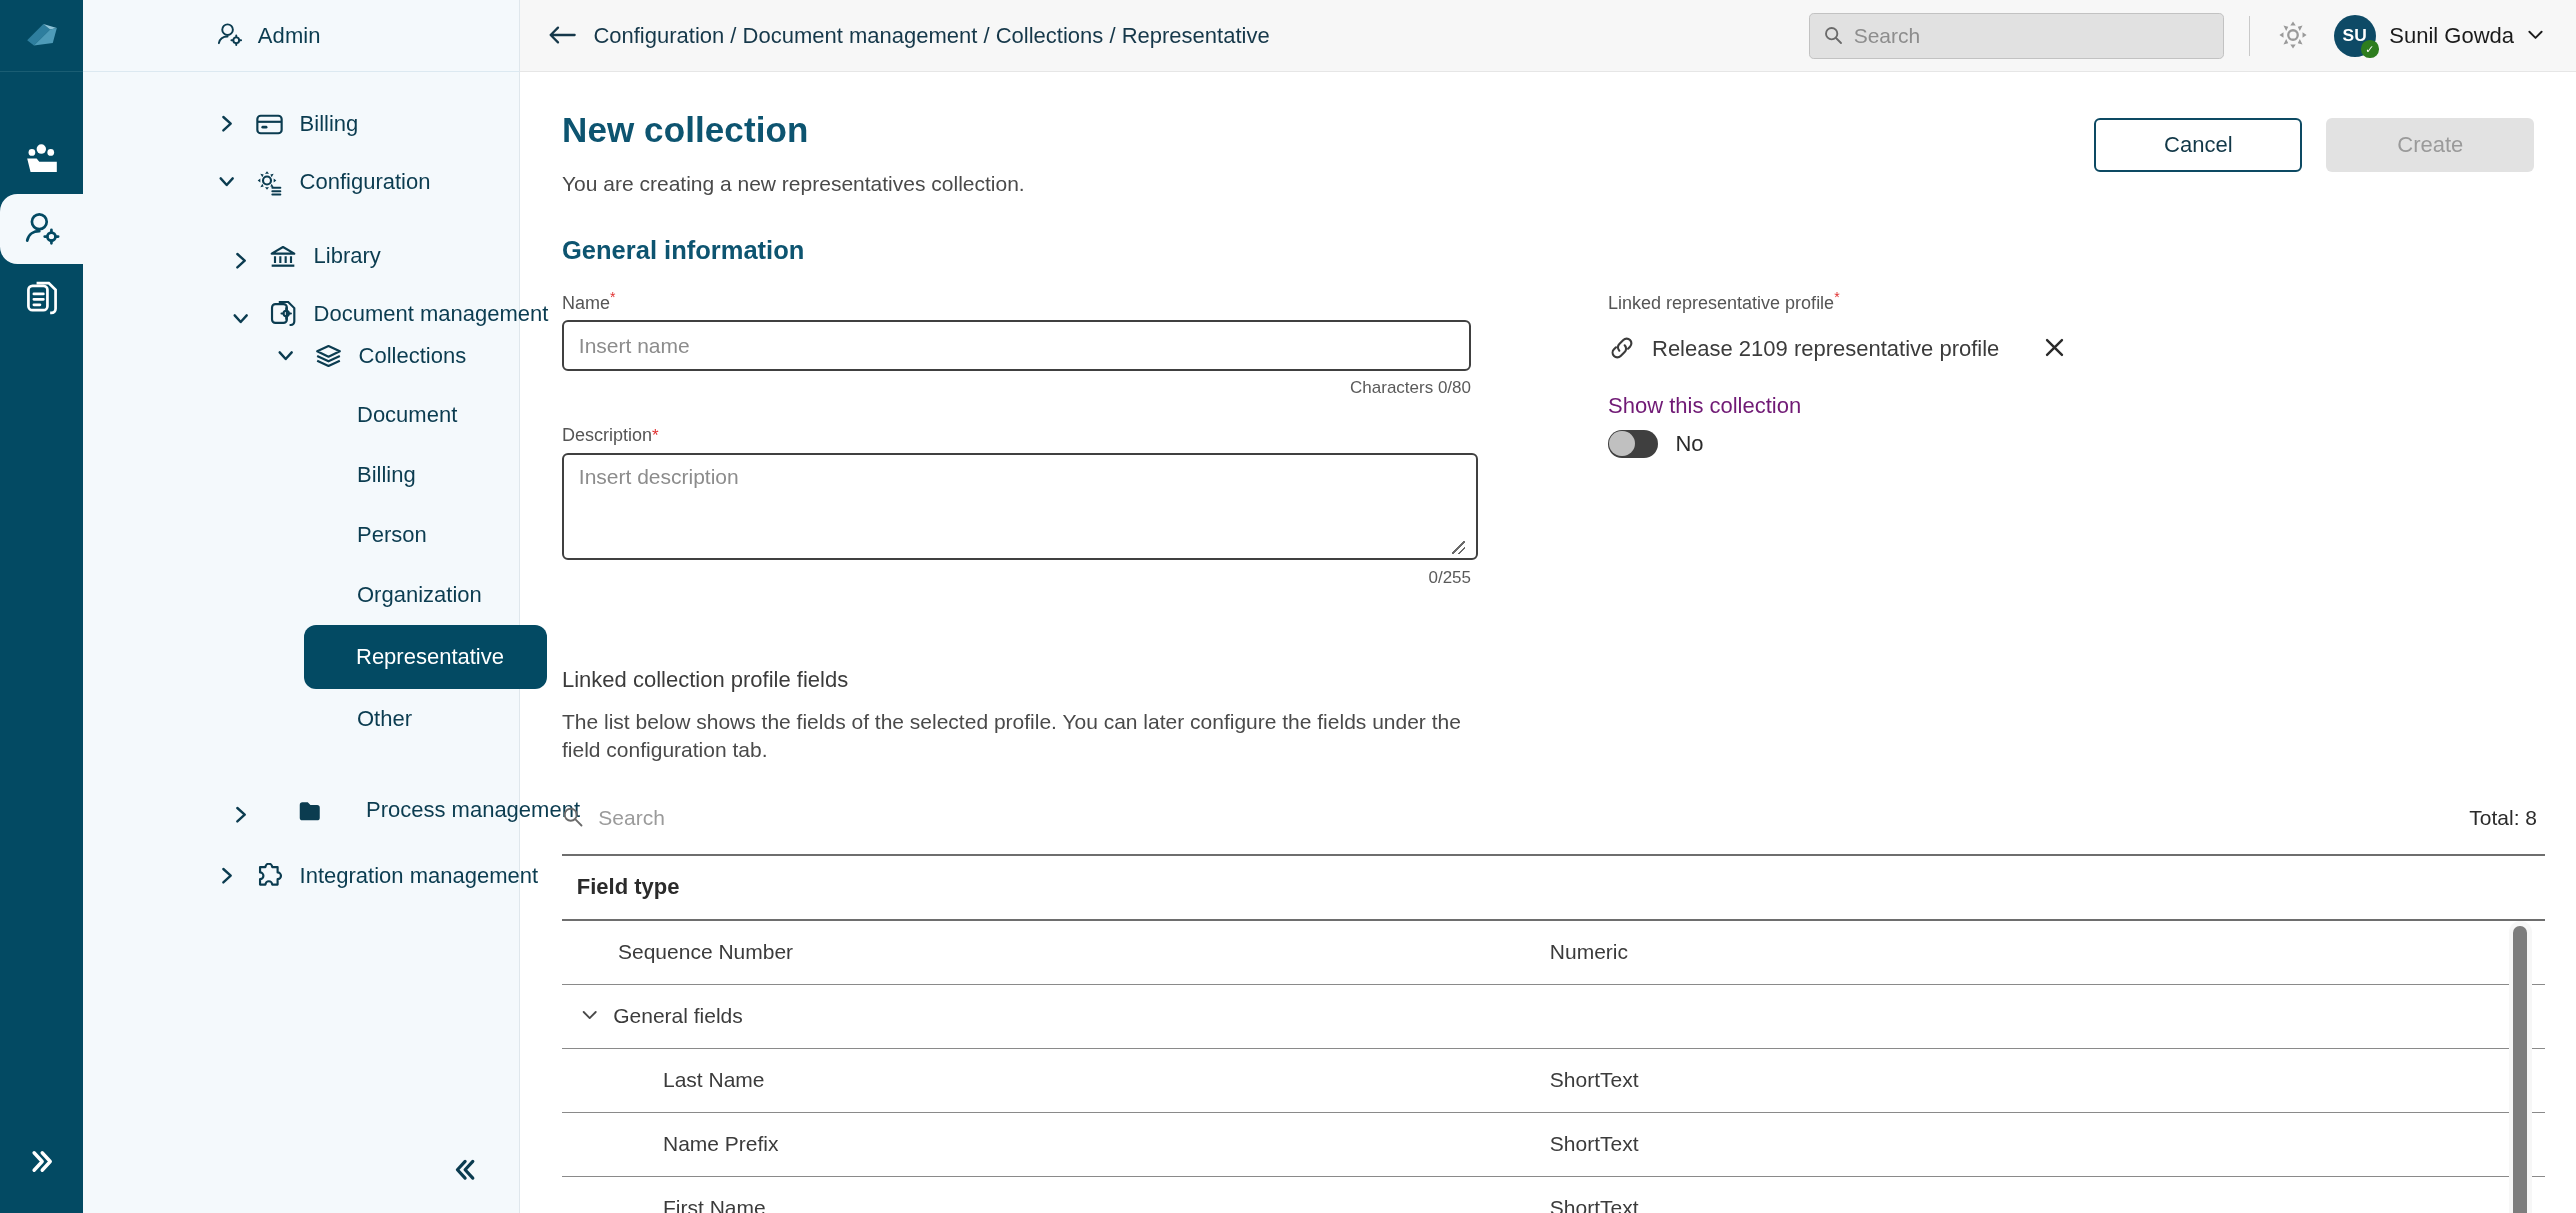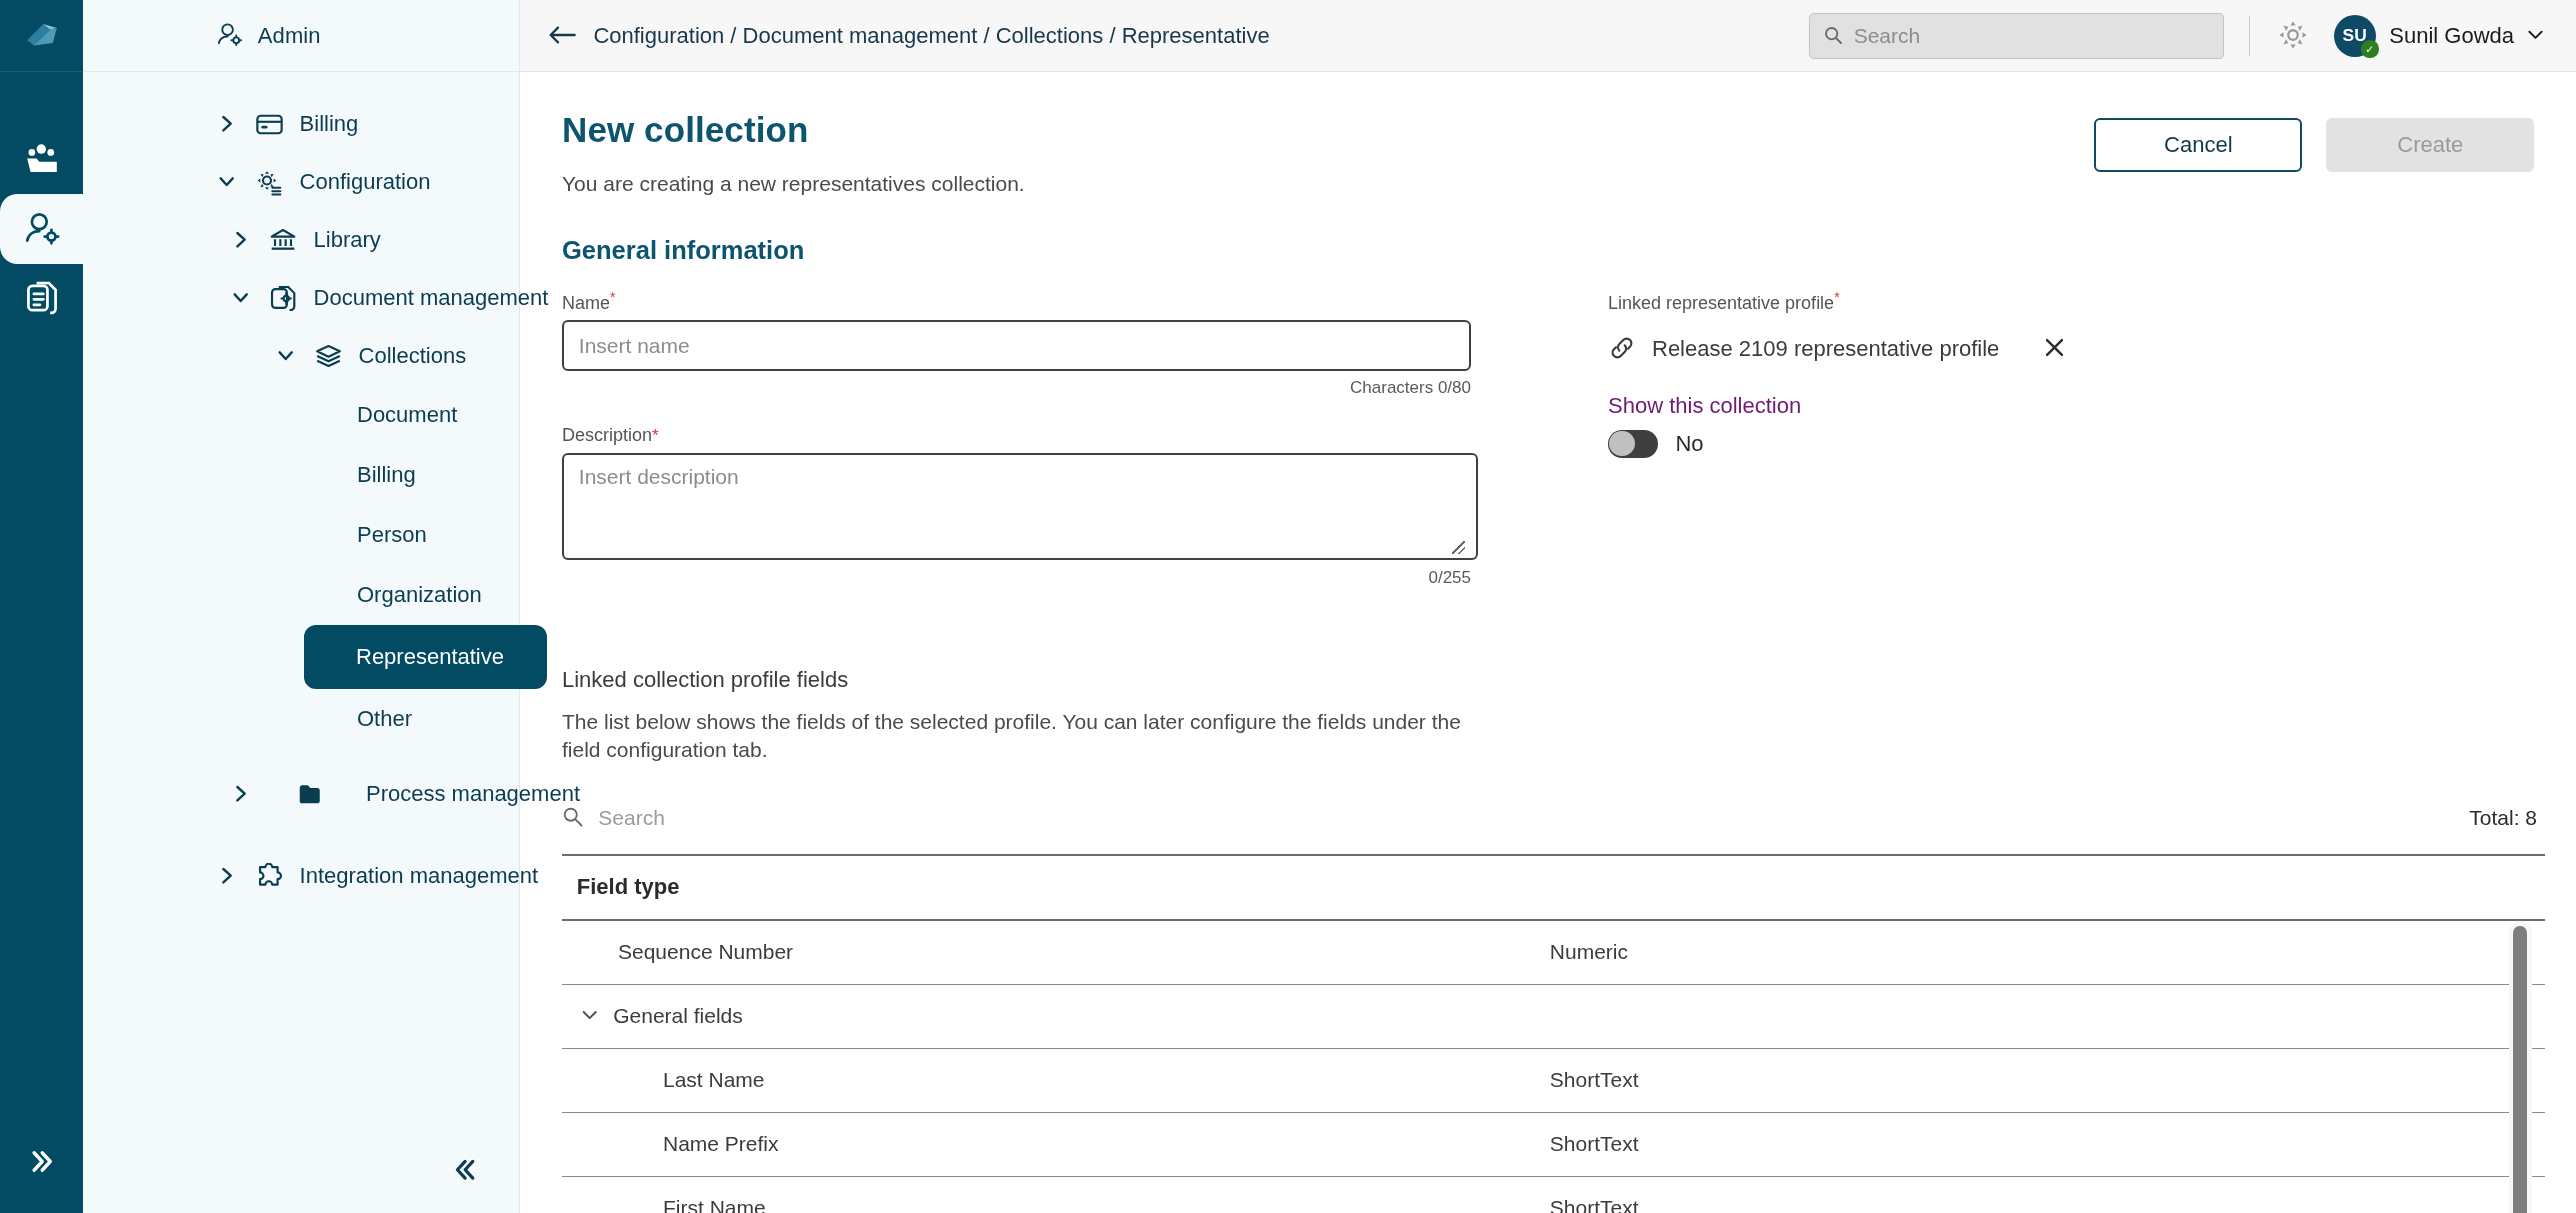--- a/index.html
+++ b/index.html
@@ -47,21 +47,21 @@
   .sb-head-label { font-size: 22px; color: #0B3C50; letter-spacing: 0.1px; }
   .sb-nav { padding-top: 23px; }
   .sb-row {
     display: flex; align-items: center; height: 58px;
     cursor: pointer; gap: 14.8px; color: #0B3C50;
     font-size: 22px; white-space: nowrap;
   }
   .sb-row .chev { width: 24px; flex: 0 0 24px; display: flex; align-items: center; justify-content: center; }
   .sb-row .ico  { width: 31px; flex: 0 0 31px; display: flex; align-items: center; justify-content: center; }
   .lvl0 { padding-left: 94px; margin-left: 38px; }
-  .lvl1 { padding-left: 146px; }
+  .lvl1 { padding-left: 146px; align-items: flex-end; }
   .lvl2 { padding-left: 191px; }
   .leaf {
     display: flex; align-items: center; height: 60px;
     font-size: 22px; color: #0B3C50; cursor: pointer;
     padding-left: 274px;
   }
   .leaf.sel {
     background: #034A63; color: #ffffff; border-radius: 12px;
     margin-left: 221px; margin-right: 221px; padding-left: 52px;
     width: 243px; height: 64px;

